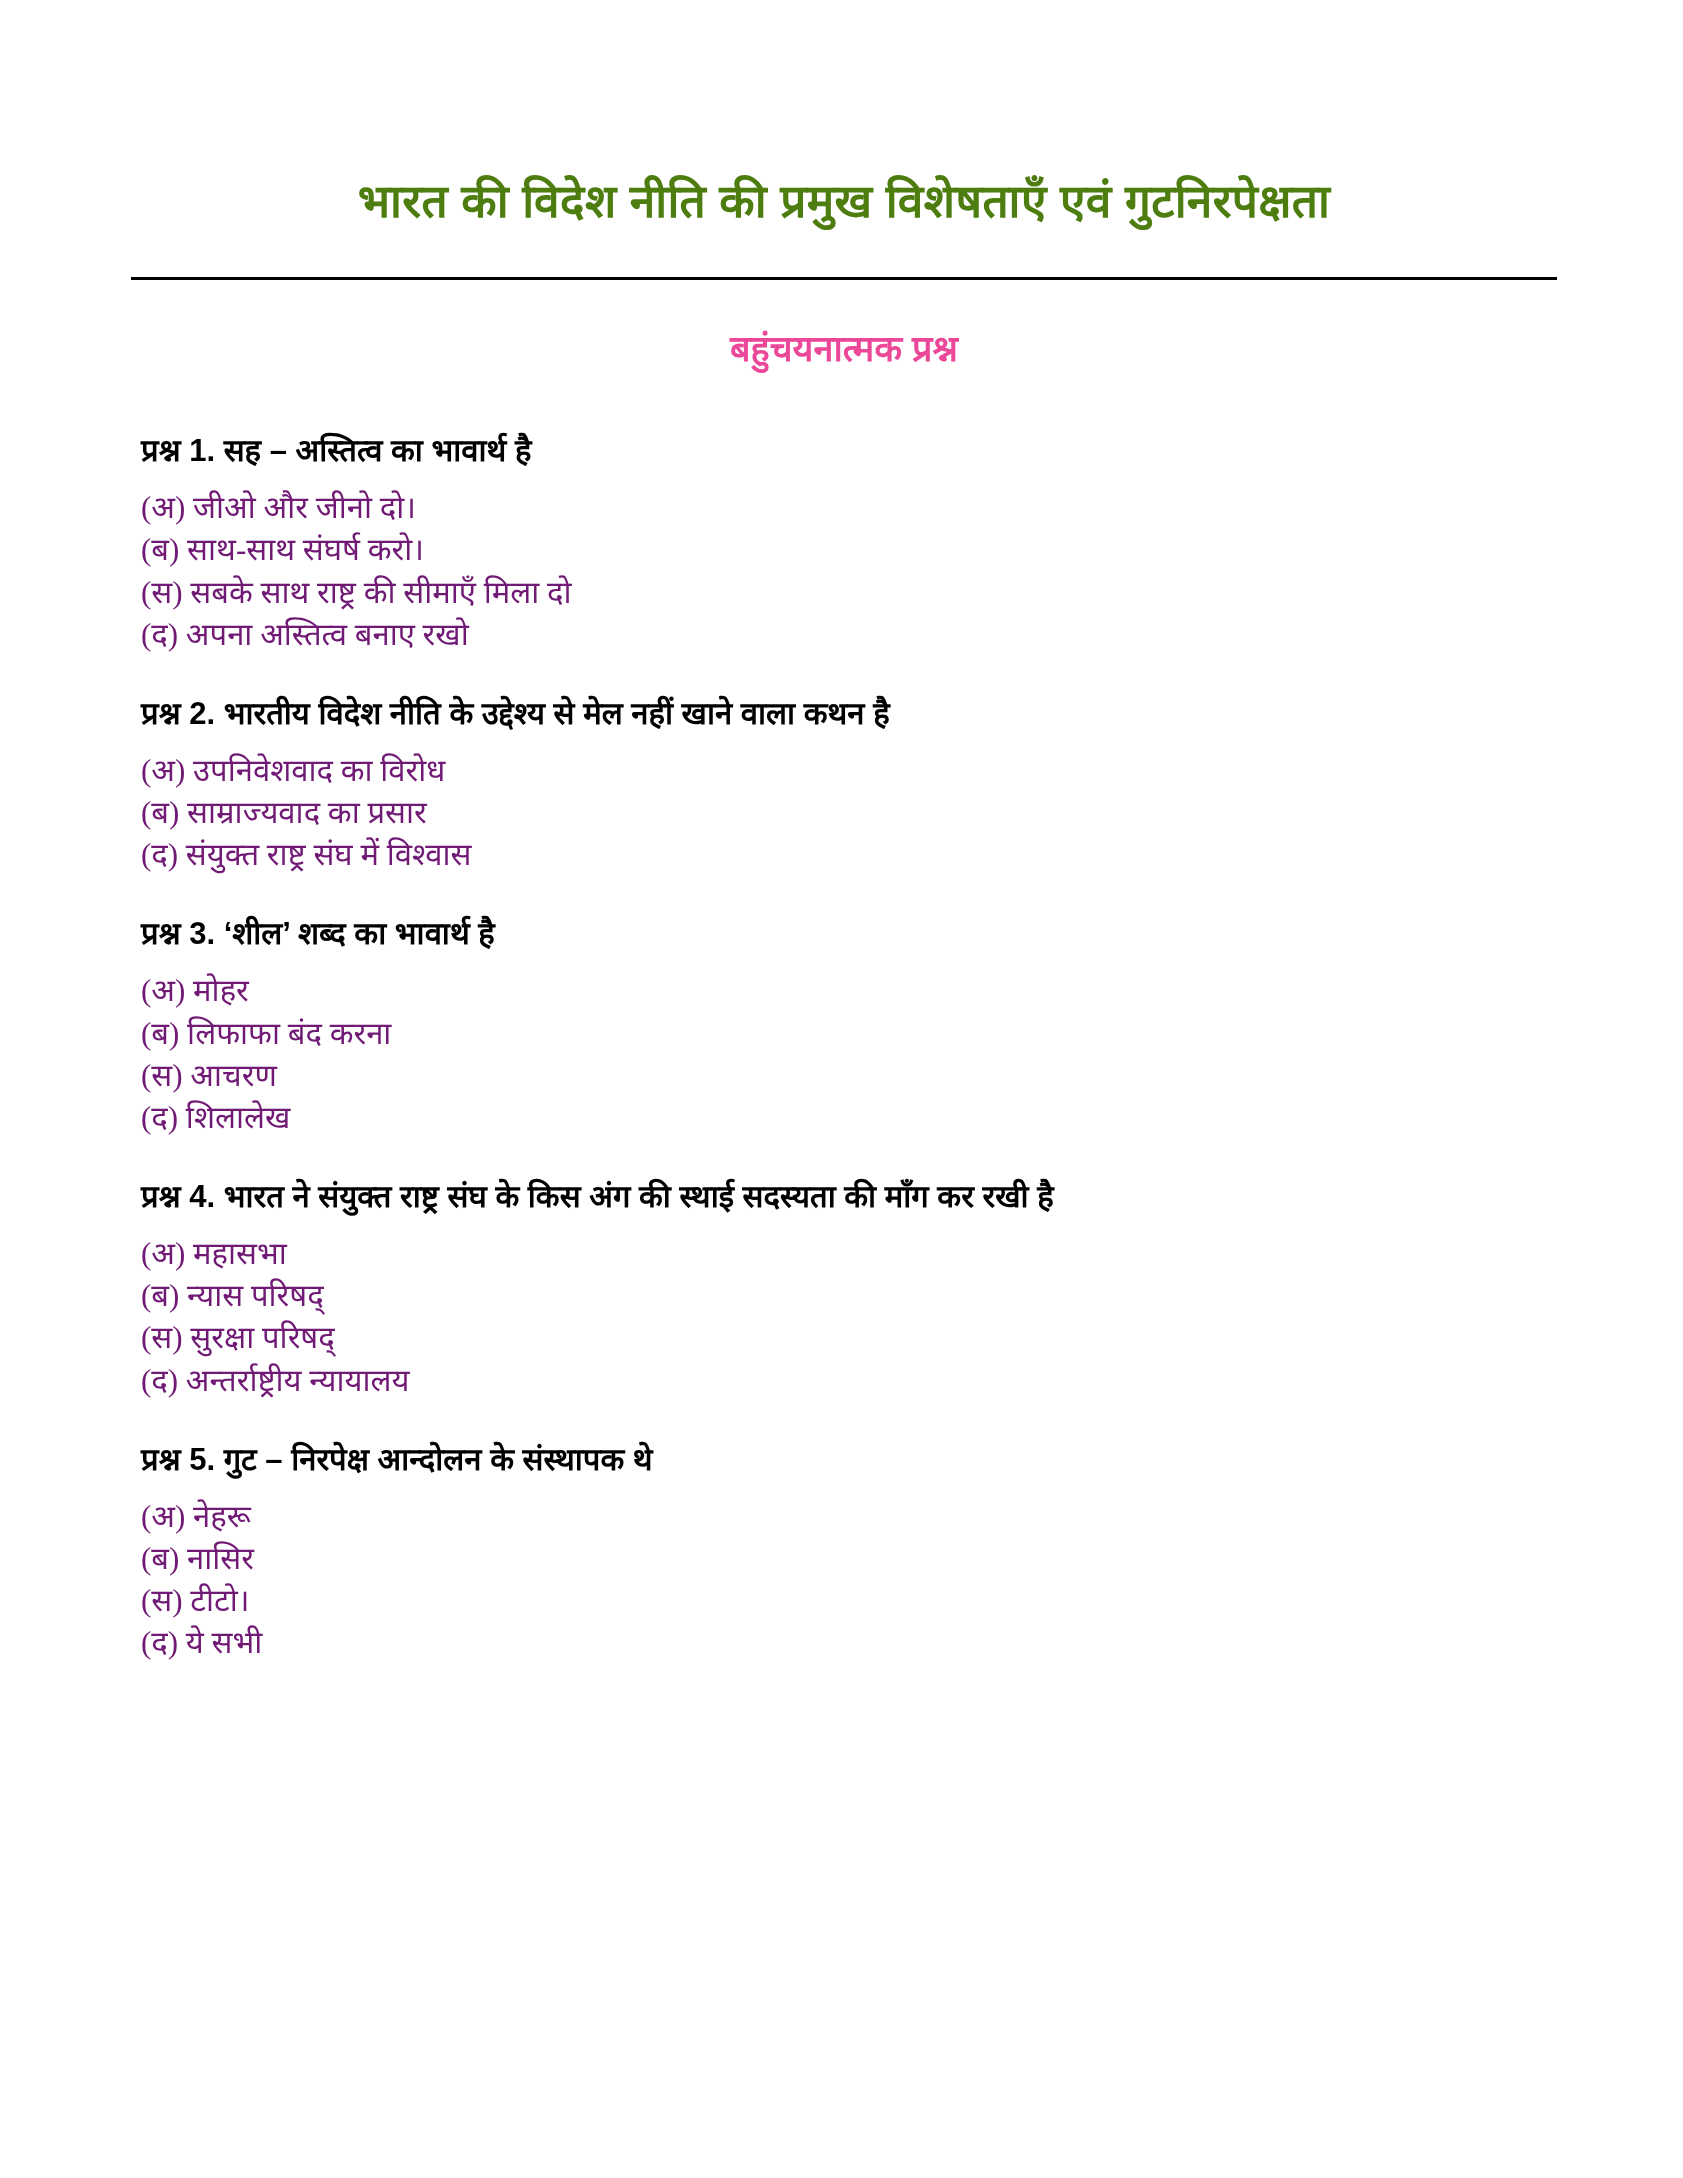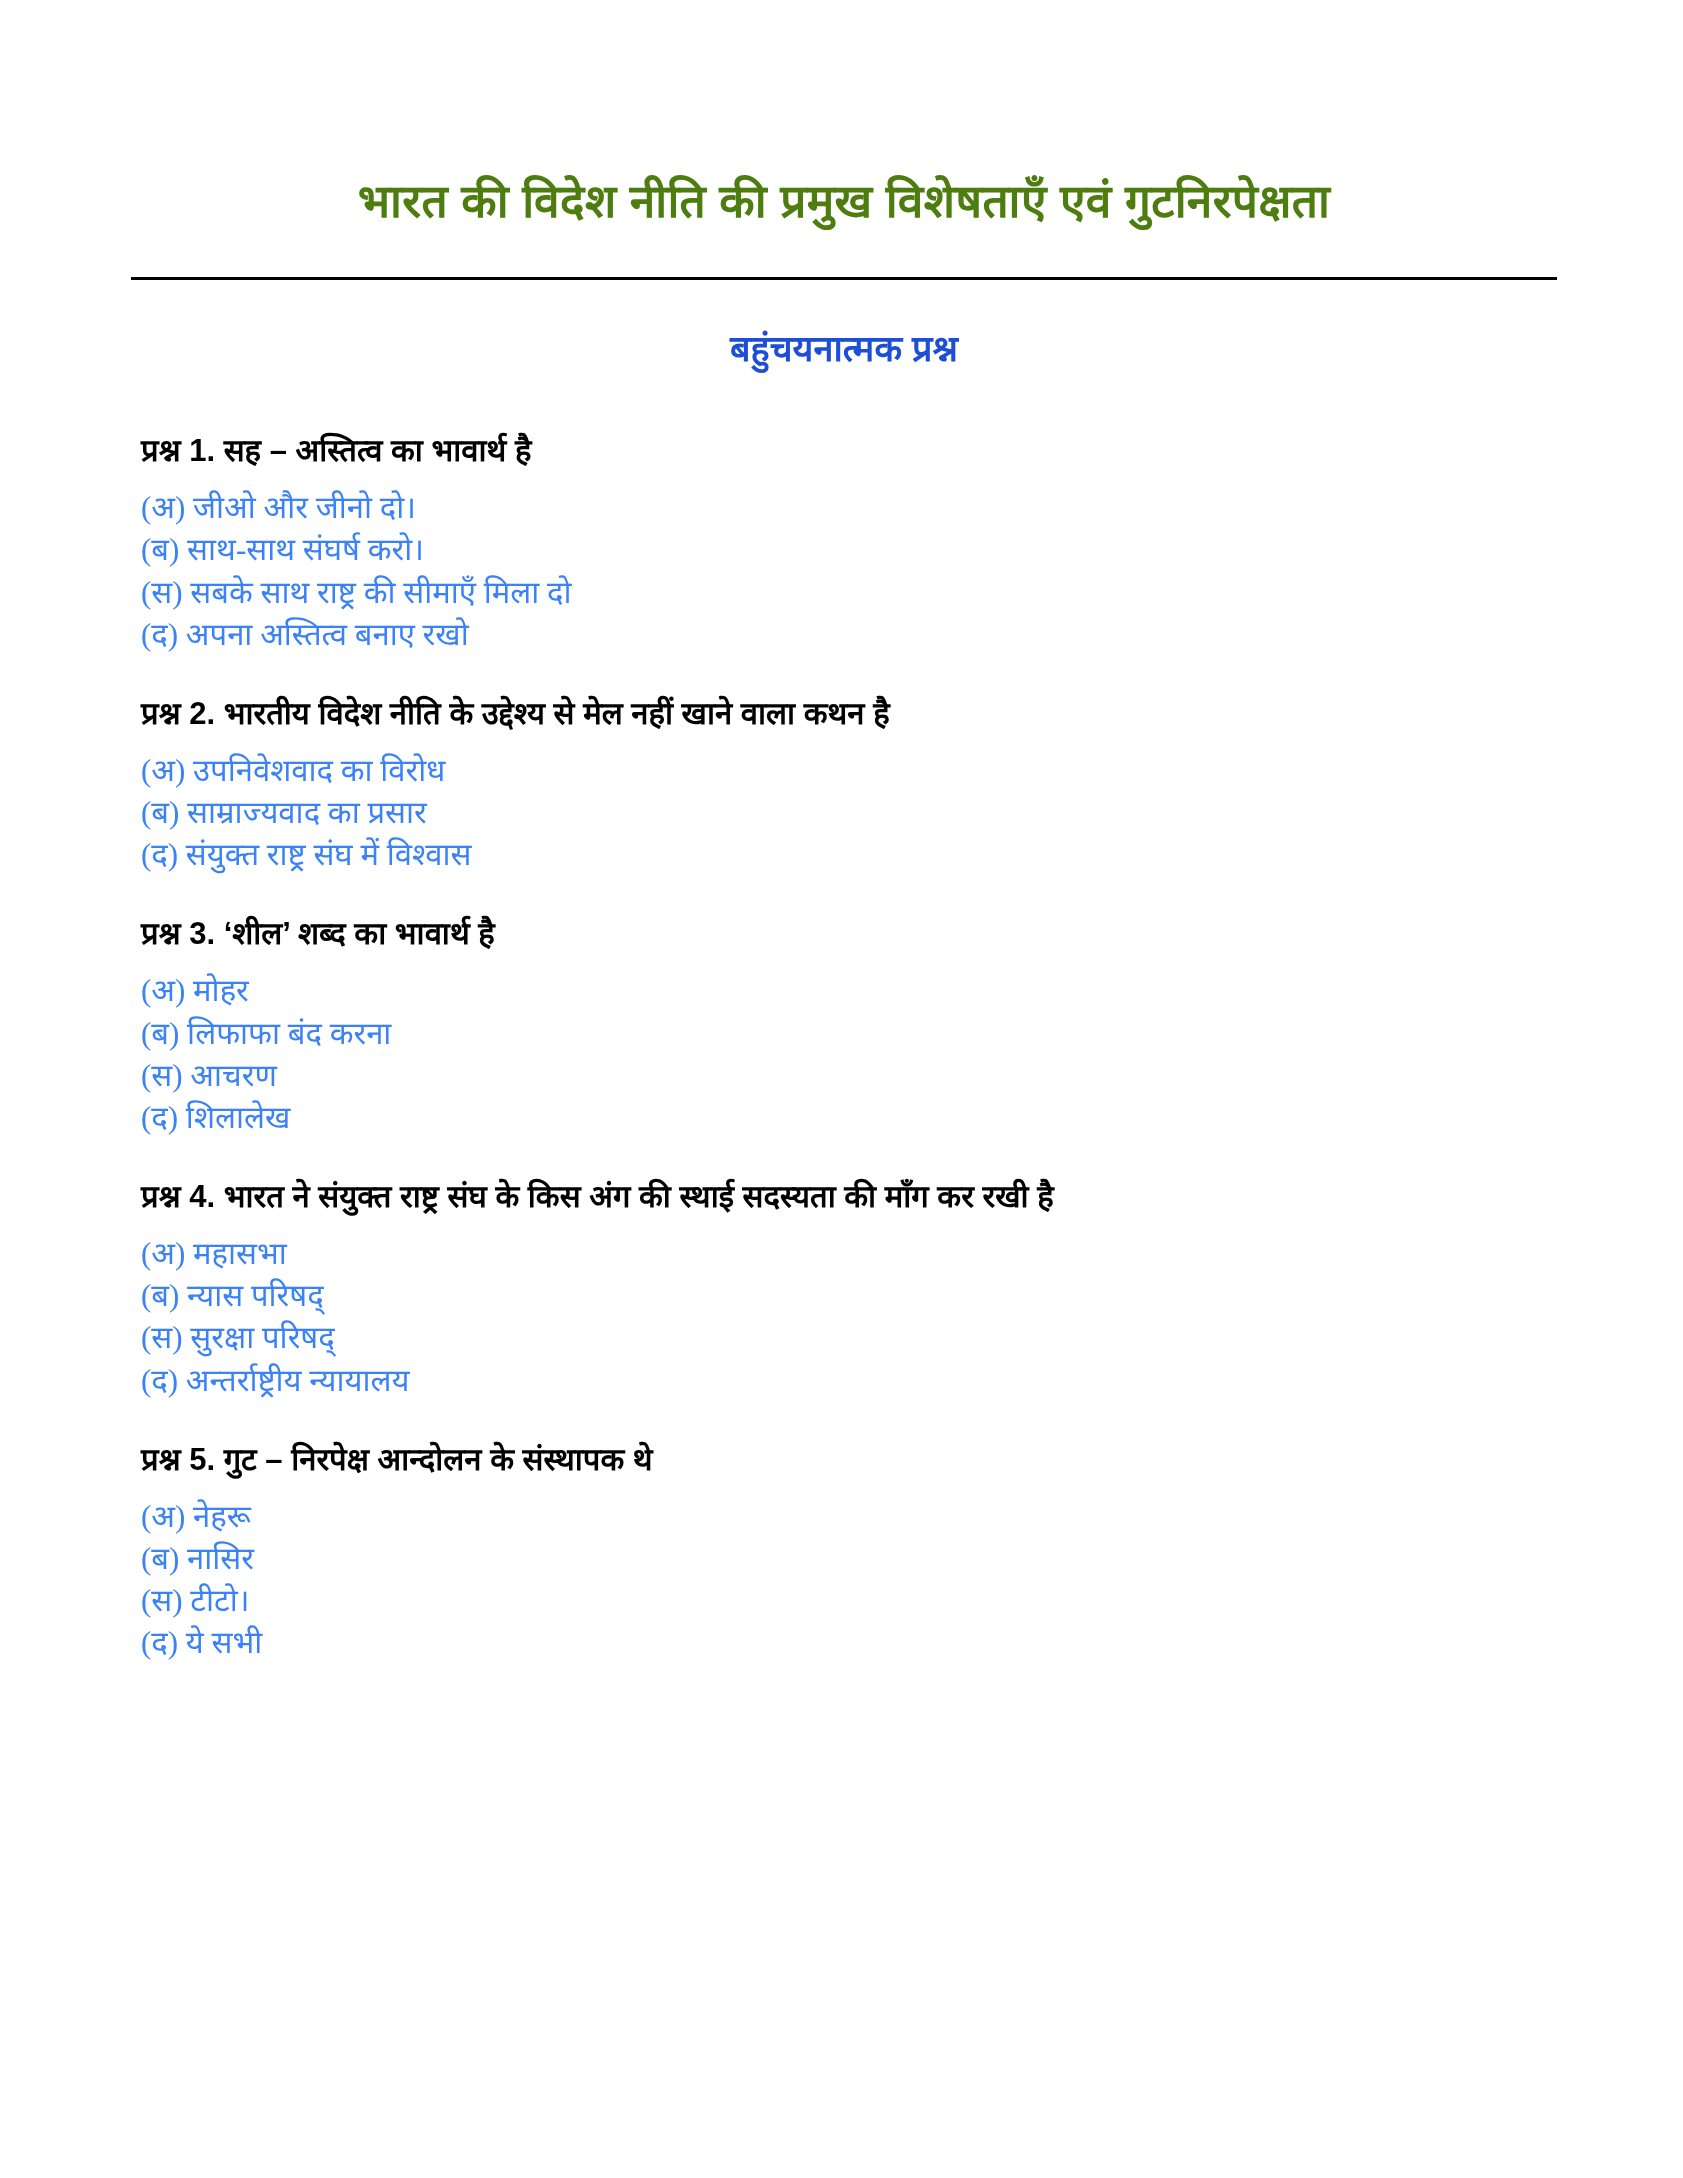--- a/index.html
+++ b/index.html
@@ -56,21 +56,21 @@
   }
 
   .section-heading {
     margin: 0;
     padding-top: 38px;
     text-align: center;
     font-family: "Liberation Sans", "DejaVu Sans", sans-serif;
     font-weight: bold;
     font-size: 36px;
     line-height: 1.3;
-    color: #1d4ed8;
+    color: #ec4899;
   }
 
   
   .question-list {
     margin: 0;
     padding: 0;
     list-style: none;
     padding-top: 57px;
   }
 
@@ -97,21 +97,21 @@
     padding: 0;
     list-style: none;
   }
 
   .option-item {
     margin: 0;
     padding: 0;
     font-family: "Liberation Serif", "DejaVu Serif", serif;
     font-size: 31px;
     line-height: 1.36;
-    color: #3b82f6;
+    color: #701a75;
     white-space: pre;
   }
 </style>
 </head>
 <body>
 
 <div class="page">
   <div class="content">
 
     <h1 class="doc-title">भारत की विदेश नीति की प्रमुख विशेषताएँ एवं गुटनिरपेक्षता</h1>

